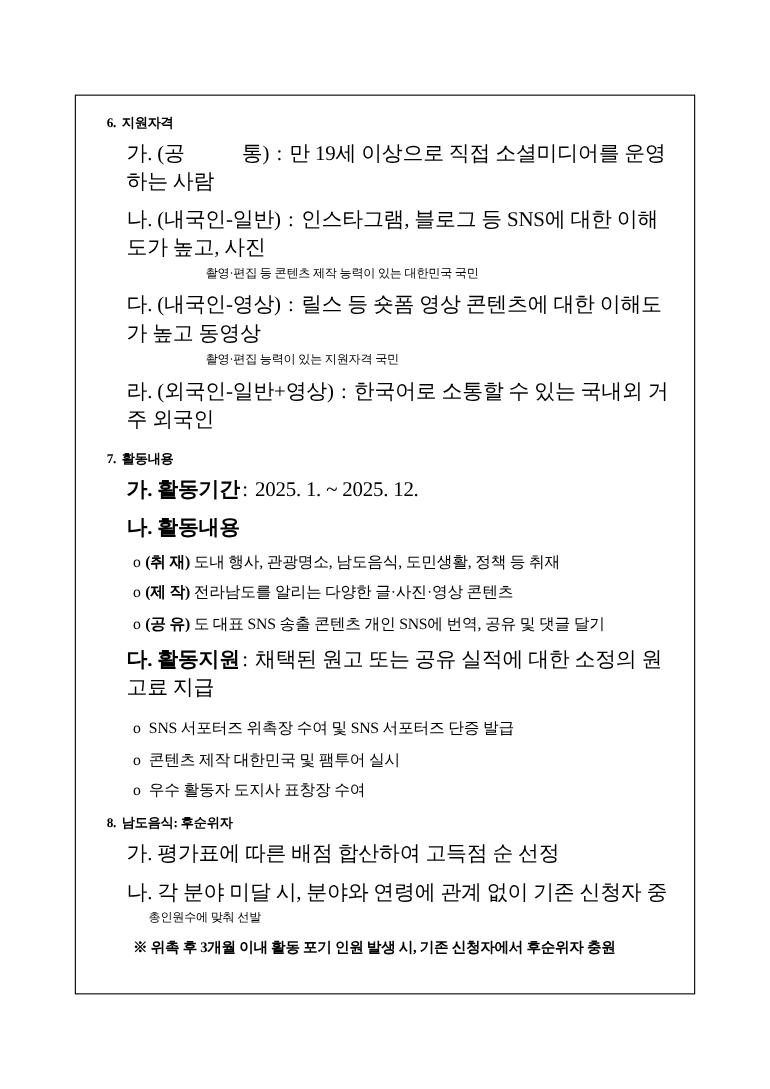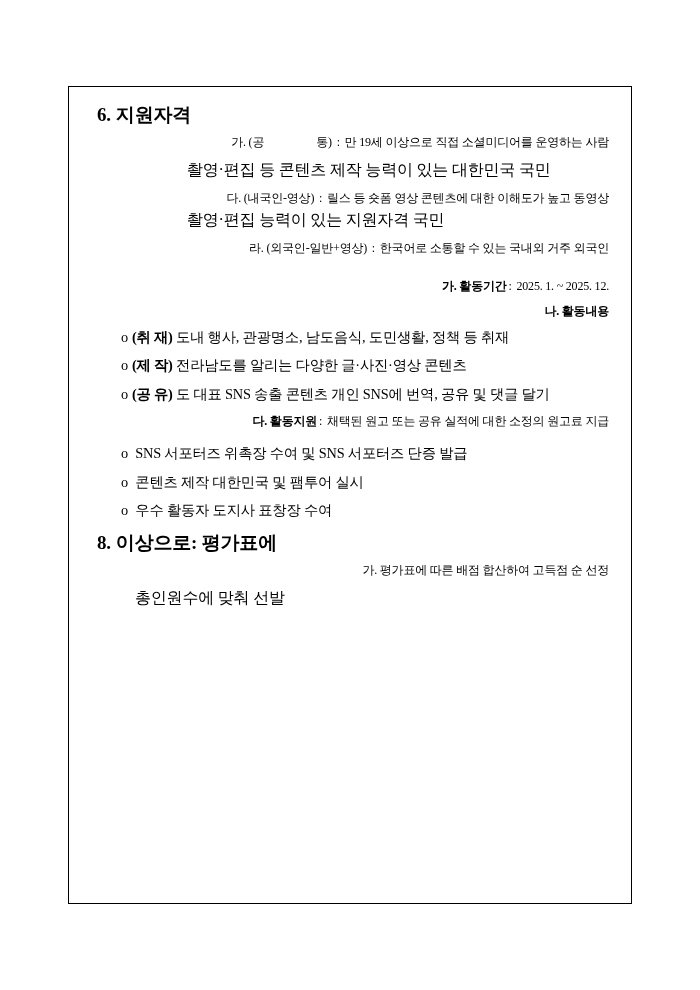--- a/index.html
+++ b/index.html
@@ -35,55 +35,54 @@
     font-size: 14.5px;
     line-height: 1.0;
   }
 
   
   .sec {
     margin-top: 0;
   }
   .sec-title {
     font-weight: bold;
-    font-size: 19px;
+    font-size: 12px;
     margin: 0 0 4px 0;
     padding-left: 6px;
     letter-spacing: -0.2px;
   }
   .sec-title .num {
     margin-right: 5px;
   }
   .sec-title .tail {
     font-weight: bold;
   }
 
   .row {
     display: block;
     margin: 0 0 3px 0;
     padding-left: 24px;
-    font-size: 12px;
-    letter-spacing: -0.2px;
-    line-height: 1.35;
-    text-align: right;
+    font-size: 19px;
+    letter-spacing: -0.2px;
+    line-height: 1.35;
   }
   .row .lbl {
     display: inline;
   }
   .row.bold .lbl {
     font-weight: bold;
   }
   .row .sep {
     margin: 0 2px;
   }
   .cont {
     display: block;
     margin: 0 0 3px 0;
     padding-left: 96px;
-    font-size: 16px;
+    font-size: 11px;
     letter-spacing: -0.2px;
     line-height: 1.35;
   }
   .bullet {
     display: block;
     margin: 0 0 3px 0;
     padding-left: 30px;
     font-size: 14.3px;
     letter-spacing: -0.2px;
     line-height: 1.35;
@@ -127,20 +126,26 @@
 
         <div class="row">
           <span class="lbl">가.</span>
           <span>(공</span><span class="spacer-wide"></span><span>통)</span>
           <span class="sep">:</span>
           <span>만 19세 이상으로 직접 소셜미디어를 운영하는 사람</span>
         </div>
 
         <div class="gap-sm"></div>
 
+        <div class="row">
+          <span class="lbl">나.</span>
+          <span>(내국인-일반)</span>
+          <span class="sep">:</span>
+          <span>인스타그램, 블로그 등 SNS에 대한 이해도가 높고, 사진</span>
+        </div>
         <div class="cont">촬영·편집 등 콘텐츠 제작 능력이 있는 대한민국 국민</div>
 
         <div class="gap-sm"></div>
 
         <div class="row">
           <span class="lbl">다.</span>
           <span>(내국인-영상)</span>
           <span class="sep">:</span>
           <span>릴스 등 숏폼 영상 콘텐츠에 대한 이해도가 높고 동영상</span>
         </div>
@@ -152,20 +157,23 @@
           <span class="lbl">라.</span>
           <span>(외국인-일반+영상)</span>
           <span class="sep">:</span>
           <span>한국어로 소통할 수 있는 국내외 거주 외국인</span>
         </div>
       </div>
 
       <div class="gap-lg"></div>
 
       <div class="sec">
+        <div class="sec-title">
+          <span class="num">7.</span><span>활동내용</span>
+        </div>
 
         <div class="gap-sm"></div>
 
         <div class="row bold">
           <span class="lbl">가.</span>
           <span class="lbl">활동기간</span><span class="sep">:</span>
           <span>2025. 1. ~ 2025. 12.</span>
         </div>
 
         <div class="gap-sm"></div>
@@ -226,32 +234,37 @@
         <div class="bullet">
           <span class="mark">o</span>
           <span>우수 활동자 도지사 표창장 수여</span>
         </div>
       </div>
 
       <div class="gap-md"></div>
 
       <div class="sec">
         <div class="sec-title">
-          <span class="num">8.</span><span>이상으로</span><span class="sep">:</span>
-          <span class="tail">평가표에</span>
+          <span class="num">8.</span><span>남도음식</span><span class="sep">:</span>
+          <span class="tail">후순위자</span>
         </div>
 
         <div class="gap-sm"></div>
 
         <div class="row">
           <span class="lbl">가.</span>
           <span>평가표에 따른 배점 합산하여 고득점 순 선정</span>
         </div>
 
         <div class="gap-sm"></div>
 
+        <div class="row">
+          <span class="lbl">나.</span>
+          <span>각 분야 미달 시, 분야와 연령에 관계 없이 기존 신청자 중</span>
+        </div>
         <div class="cont" style="padding-left:44px;">총인원수에 맞춰 선발</div>
 
+        <div class="note">※ 위촉 후 3개월 이내 활동 포기 인원 발생 시, 기존 신청자에서 후순위자 충원</div>
       </div>
 
     </div>
   </div>
 </div>
 
 </body></html>

